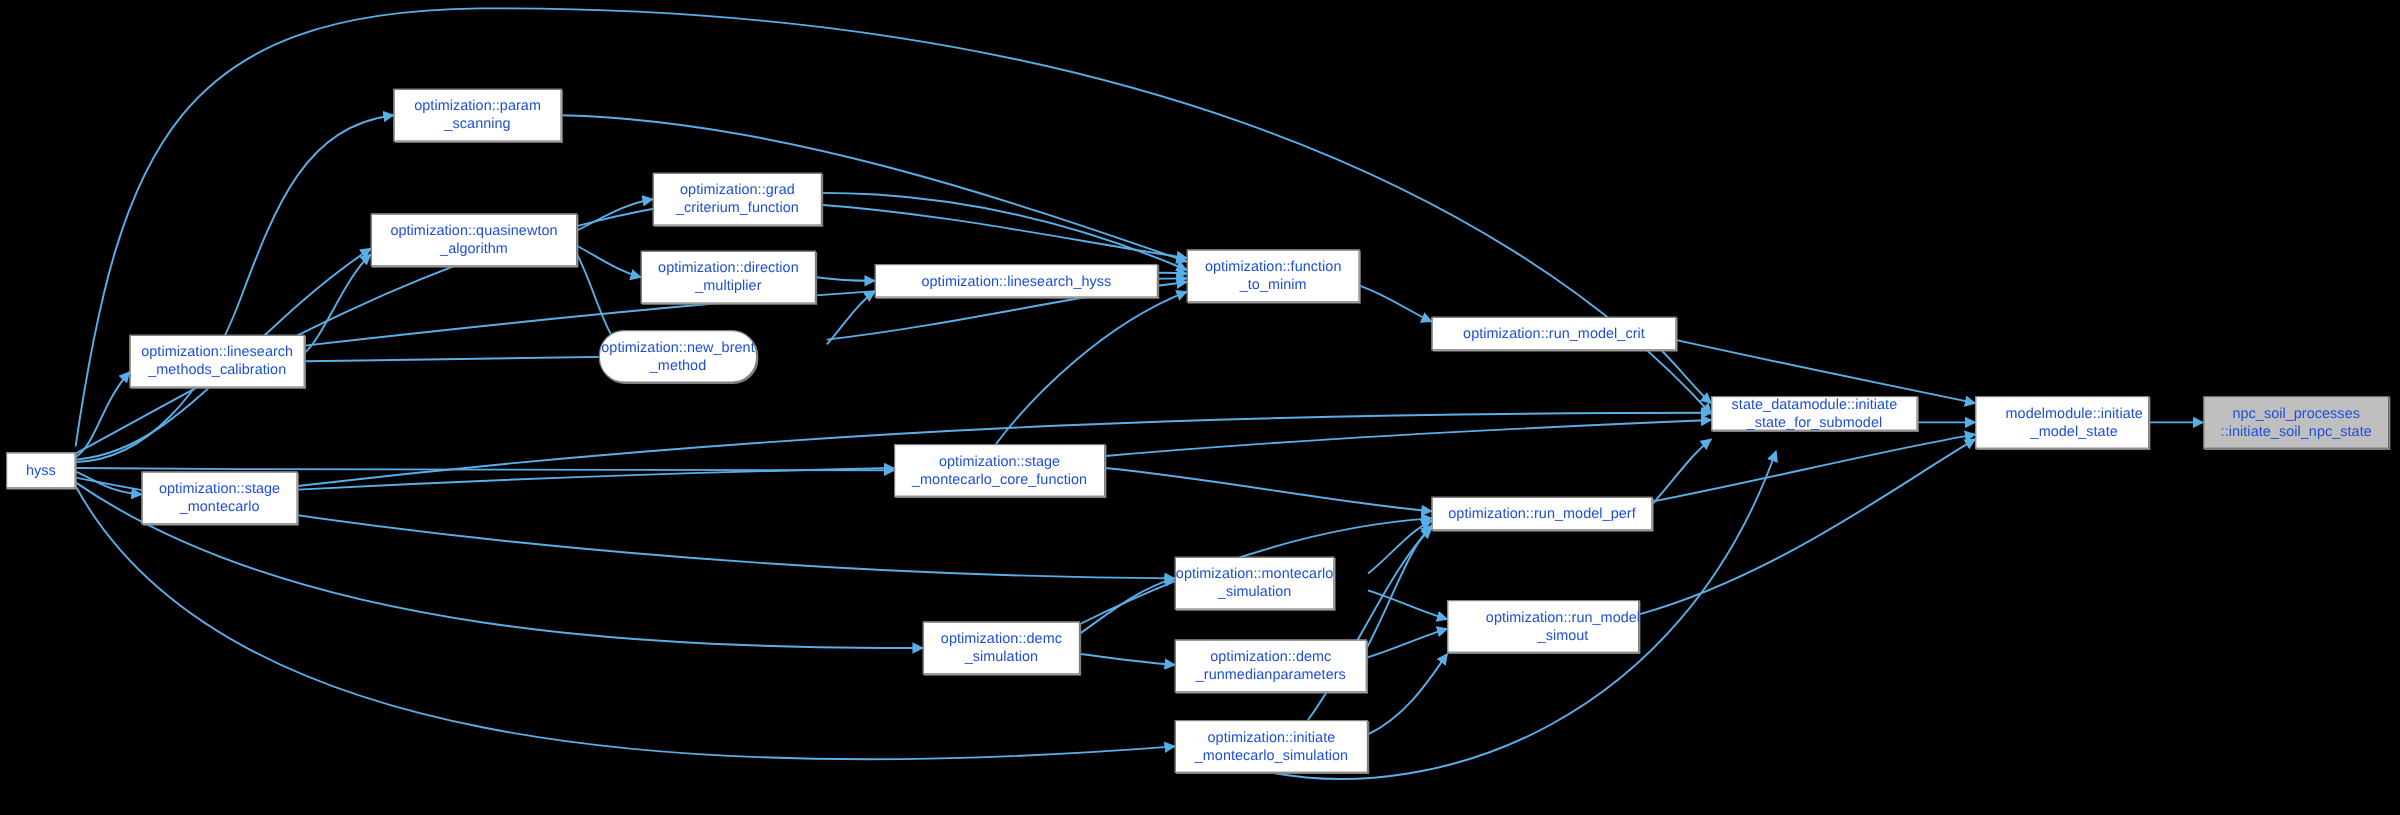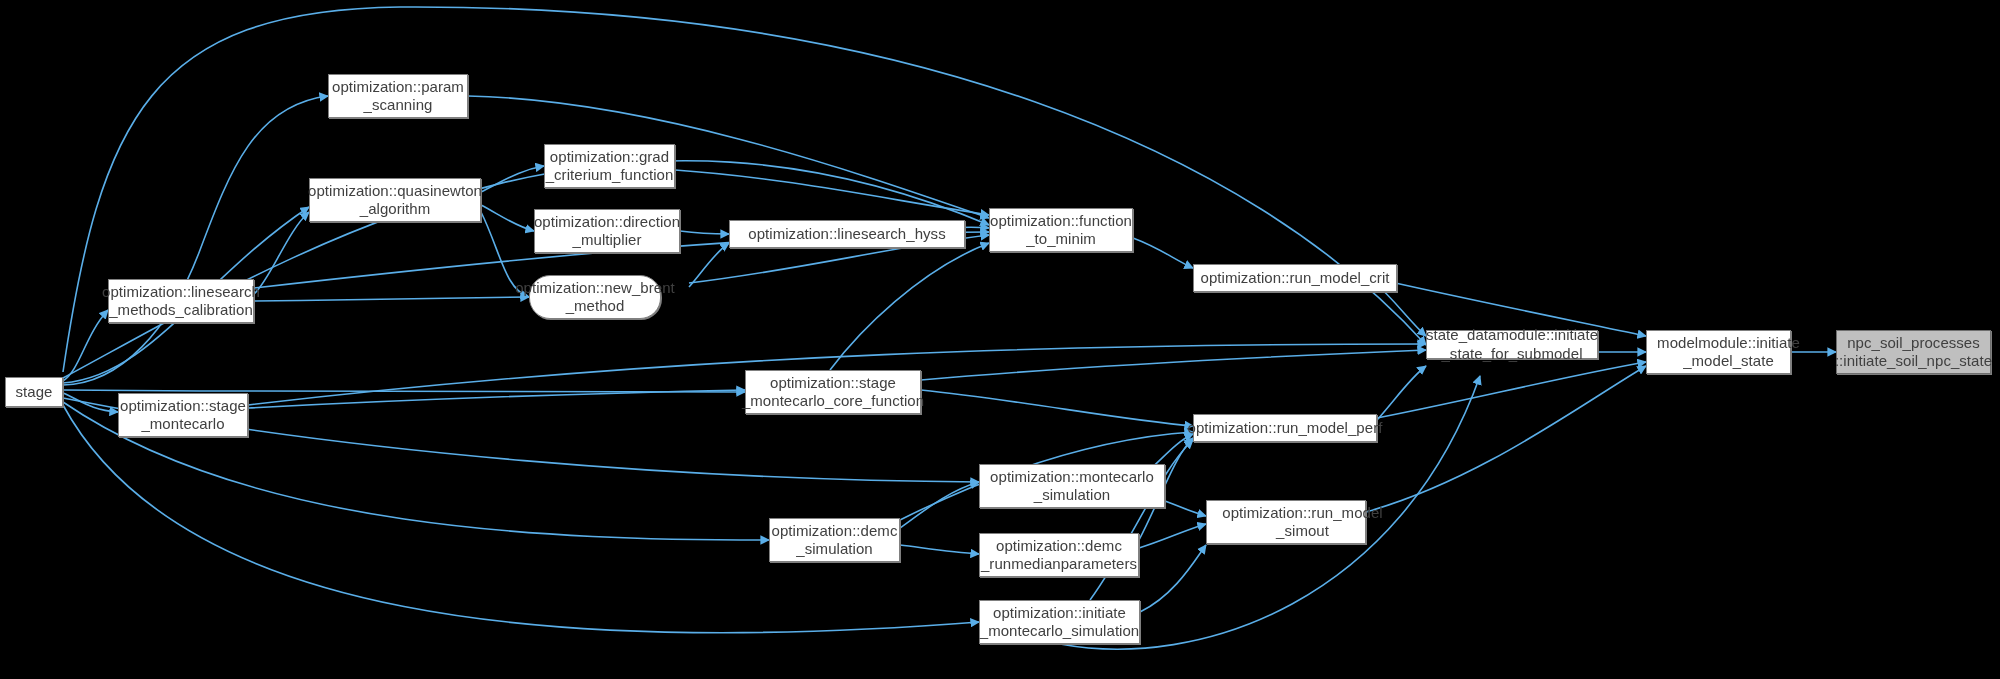--- a/index.html
+++ b/index.html
@@ -11,27 +11,27 @@
     font-family:"Liberation Sans", sans-serif;
     overflow:hidden;
   }
   #edges{position:absolute;left:0;top:0;width:2000px;height:679px;pointer-events:none;}
   .node{
     position:absolute;
     box-sizing:border-box;
     background:#ffffff;
     border:1px solid #808080;
     box-shadow:1px 1px 0 0 #7f7f7f;
-    color:#404040;
+    color:#1d4ed8;
     display:flex;
     align-items:center;
     justify-content:center;
     text-align:center;
     line-height:1.22;
-    font-size:15px;
+    font-size:12px;
     letter-spacing:0.05px;
     white-space:pre-line;
     padding:0 3px;
   }
   .node.highlight{
     background:#bfbfbf;
     border:1px solid #6e6e6e;
   }
 </style>
 </head>
@@ -86,49 +86,49 @@
         <path d="M 1090,600 C 1130,545 1160,470 1193,440" fill="none" stroke="#5aaee8" stroke-width="1.6" marker-end="url(#arrow)"></path>
         <path d="M 1140,612 C 1175,595 1195,560 1206,545" fill="none" stroke="#5aaee8" stroke-width="1.6" marker-end="url(#arrow)"></path>
         <path d="M 1377,420 C 1395,400 1410,378 1426,366" fill="none" stroke="#5aaee8" stroke-width="1.6" marker-end="url(#arrow)"></path>
         <path d="M 1377,418 C 1470,400 1570,375 1646,362" fill="none" stroke="#5aaee8" stroke-width="1.6" marker-end="url(#arrow)"></path>
         <path d="M 1366,512 C 1480,480 1580,405 1646,366" fill="none" stroke="#5aaee8" stroke-width="1.6" marker-end="url(#arrow)"></path>
         <path d="M 921,380 C 1080,366 1280,356 1426,350" fill="none" stroke="#5aaee8" stroke-width="1.6" marker-end="url(#arrow)"></path>
         <path d="M 1060,644 C 1200,670 1400,600 1480,376" fill="none" stroke="#5aaee8" stroke-width="1.6" marker-end="url(#arrow)"></path>
       </g>
   </svg>
   <div id="node-layer">
-      <div class="node" style="left: 5px; top: 377px; width: 58px; height: 30px;">stage</div>
+      <div class="node" style="left: 5px; top: 377px; width: 58px; height: 30px;">hyss</div>
       <div class="node" style="left: 328px; top: 74px; width: 140px; height: 44px;">optimization::param
 _scanning</div>
       <div class="node" style="left: 309px; top: 178px; width: 172px; height: 44px;">optimization::quasinewton
 _algorithm</div>
-      <div class="node" style="left: 544px; top: 144px; width: 131px; height: 44px;">optimization::grad
+      <div class="node" style="left: 544px; top: 144px; width: 141px; height: 44px;">optimization::grad
 _criterium_function</div>
       <div class="node" style="left: 534px; top: 209px; width: 146px; height: 44px;">optimization::direction
 _multiplier</div>
       <div class="node" style="left: 108px; top: 279px; width: 146px; height: 44px;">optimization::linesearch
 _methods_calibration</div>
-      <div class="node" style="left: 529px; top: 275px; width: 132px; height: 44px; border-radius: 21px;">optimization::new_brent
+      <div class="node" style="left: 499px; top: 275px; width: 132px; height: 44px; border-radius: 21px;">optimization::new_brent
 _method</div>
       <div class="node" style="left: 729px; top: 220px; width: 236px; height: 28px;">optimization::linesearch_hyss</div>
       <div class="node" style="left: 989px; top: 208px; width: 144px; height: 44px;">optimization::function
 _to_minim</div>
       <div class="node" style="left: 1193px; top: 264px; width: 204px; height: 28px;">optimization::run_model_crit</div>
       <div class="node" style="left: 1426px; top: 330px; width: 172px; height: 29px;">state_datamodule::initiate
 _state_for_submodel</div>
       <div class="node" style="left: 1646px; top: 330px; width: 145px; height: 44px; padding-left: 23px;">modelmodule::initiate
 _model_state</div>
       <div class="node highlight" style="left: 1836px; top: 330px; width: 155px; height: 44px;">npc_soil_processes
 ::initiate_soil_npc_state</div>
       <div class="node" style="left: 118px; top: 393px; width: 130px; height: 44px;">optimization::stage
 _montecarlo</div>
       <div class="node" style="left: 745px; top: 370px; width: 176px; height: 44px;">optimization::stage
 _montecarlo_core_function</div>
       <div class="node" style="left: 1193px; top: 414px; width: 184px; height: 28px;">optimization::run_model_perf</div>
-      <div class="node" style="left: 979px; top: 464px; width: 186px; height: 44px;">optimization::montecarlo
+      <div class="node" style="left: 979px; top: 464px; width: 133px; height: 44px;">optimization::montecarlo
 _simulation</div>
       <div class="node" style="left: 769px; top: 518px; width: 131px; height: 44px;">optimization::demc
 _simulation</div>
       <div class="node" style="left: 979px; top: 533px; width: 160px; height: 44px;">optimization::demc
 _runmedianparameters</div>
       <div class="node" style="left: 1206px; top: 500px; width: 160px; height: 44px; padding-left: 36px;">optimization::run_model
 _simout</div>
       <div class="node" style="left: 979px; top: 600px; width: 161px; height: 44px;">optimization::initiate
 _montecarlo_simulation</div>
     </div>

